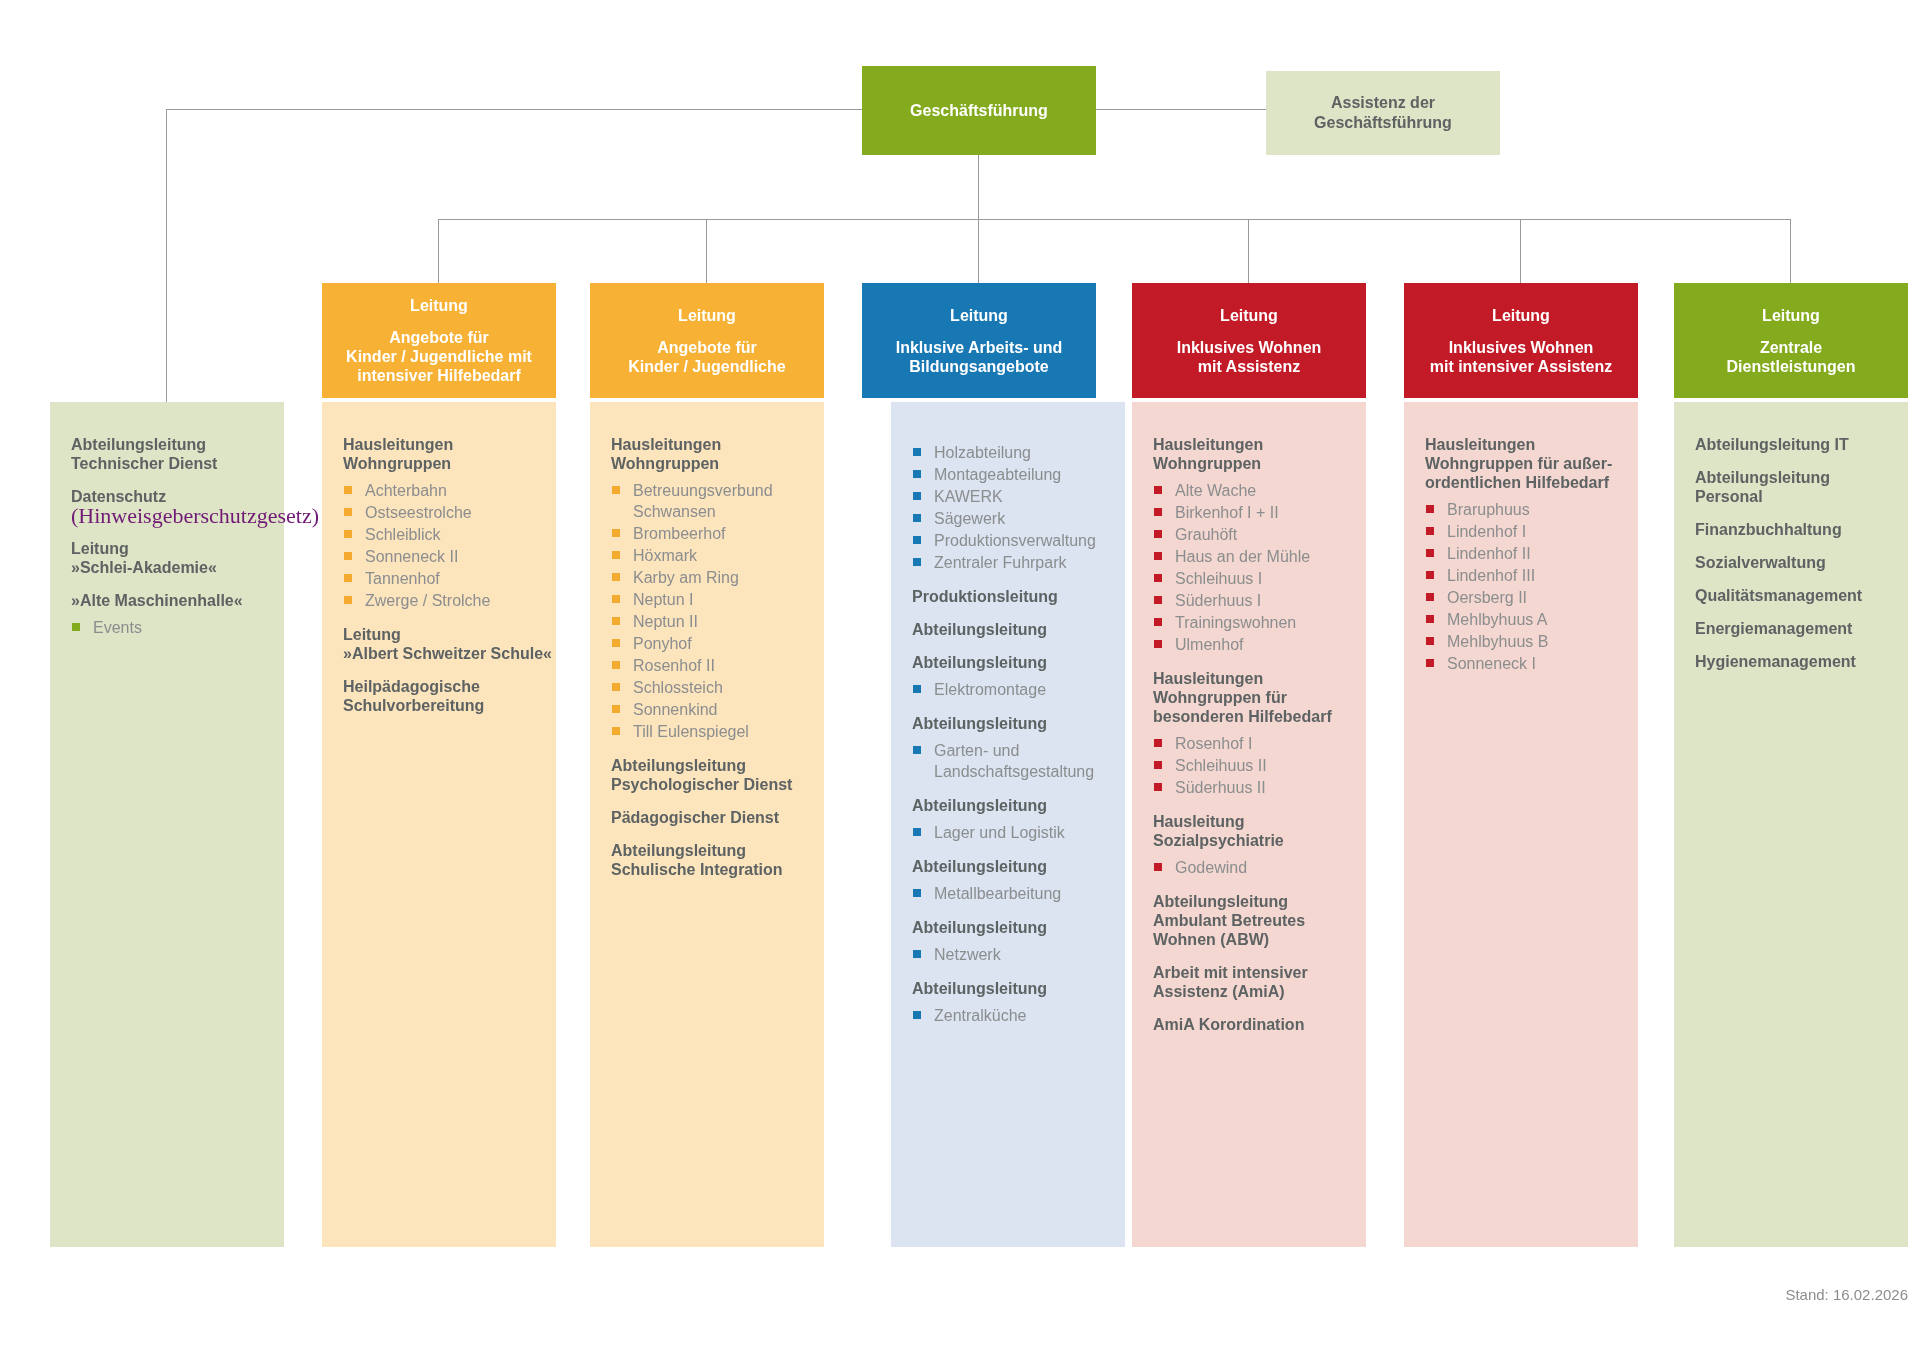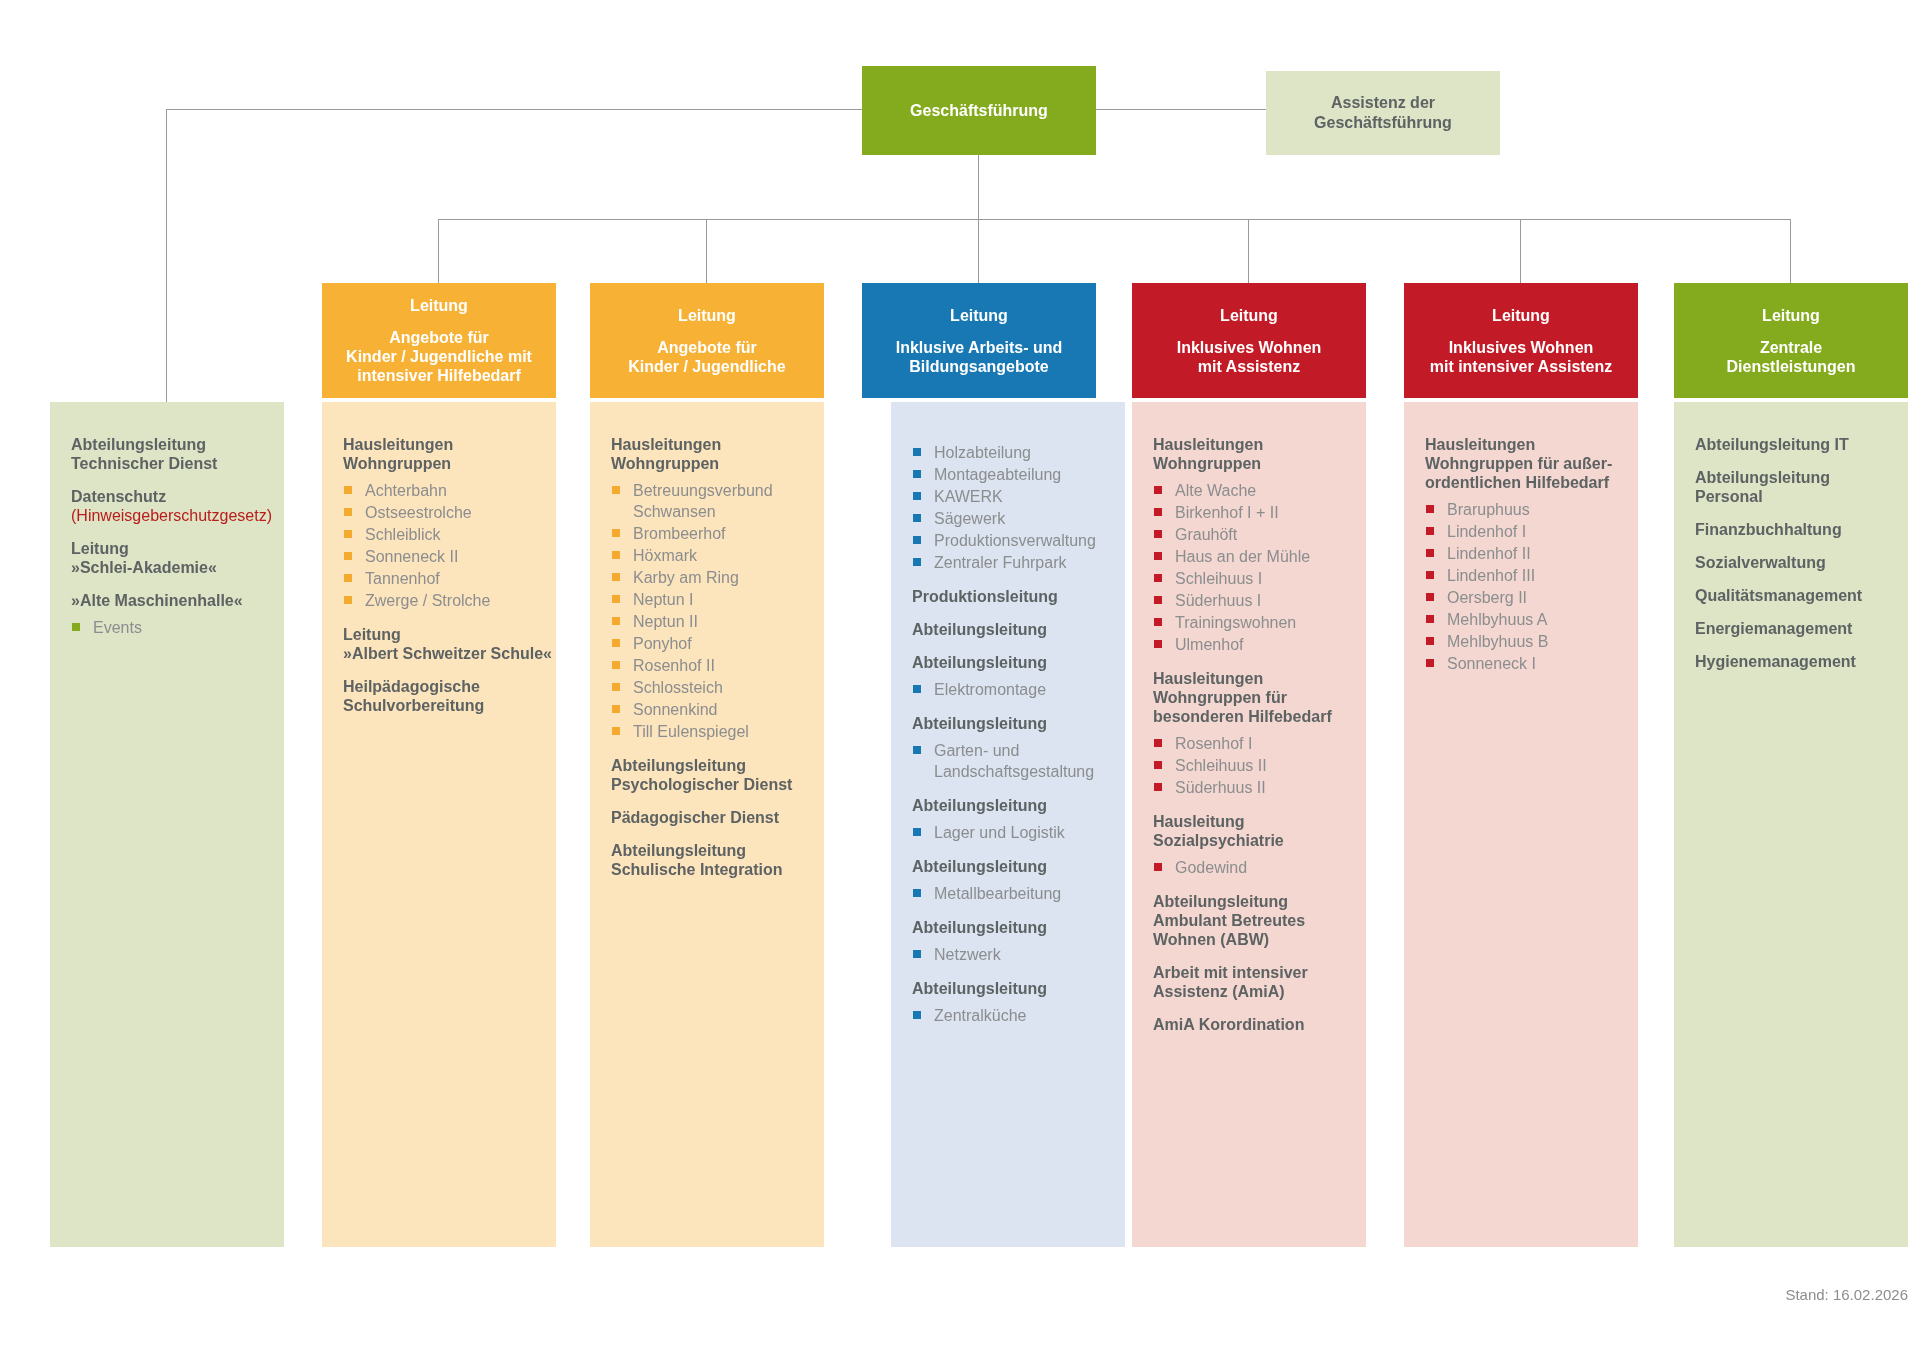--- a/index.html
+++ b/index.html
@@ -40,21 +40,21 @@
   .theme-red .bullet{background:#c31a27;}
   .theme-green .col-header{background:#84ab1e;}
   .theme-green .col-body{background:#dee4c6;}
   .theme-green .bullet{background:#84ab1e;}
 
   
   .sec{margin-top:14px;}
   .sec:first-child{margin-top:0;}
   .sec.no-items{margin-bottom:10px;}
   .h-line{color:#5d6263;font-weight:bold;font-size:16px;line-height:19px;white-space:nowrap;}
-  .note{color:#b91c1c;font-size:16px;line-height:19px;white-space:nowrap;}
+  .note{color:#701a75;font-size:22px;line-height:19px;white-space:nowrap;font-family:Liberation Serif, serif;}
   ul.items{list-style:none;margin:7px 0 0 0;padding:0;}
   ul.items li{display:flex;align-items:flex-start;margin:0 0 1px 0;
           color:#8b8d8f;font-size:16px;line-height:21px;}
   .bullet{width:8px;height:8px;flex:0 0 8px;margin:6px 13px 0 1px;}
   .item-txt{flex:1 1 auto;}
 
   .stand{position:absolute;left:1674px;top:1286px;width:234px;text-align:right;
          color:#8b8d8f;font-size:15px;}
 </style>
 </head>

